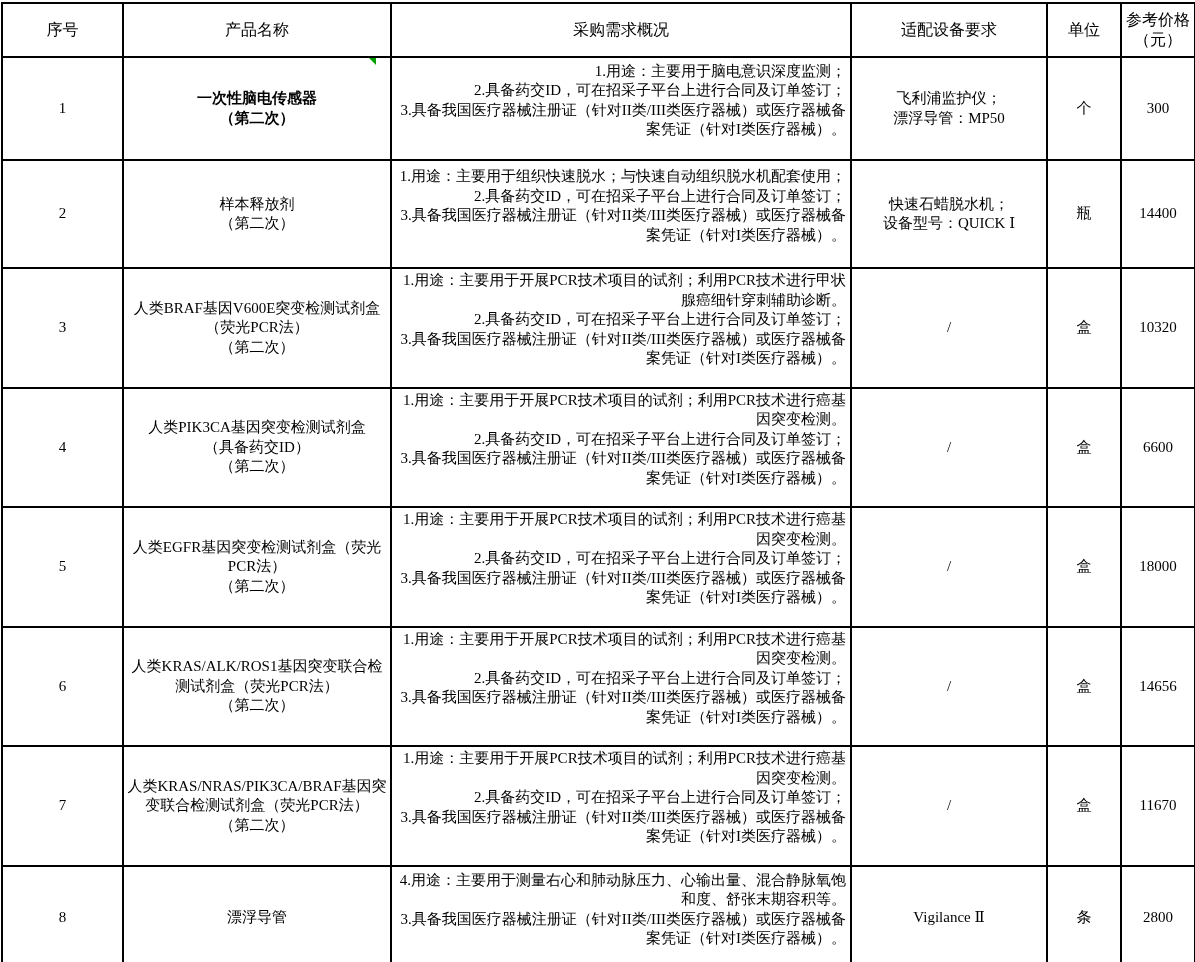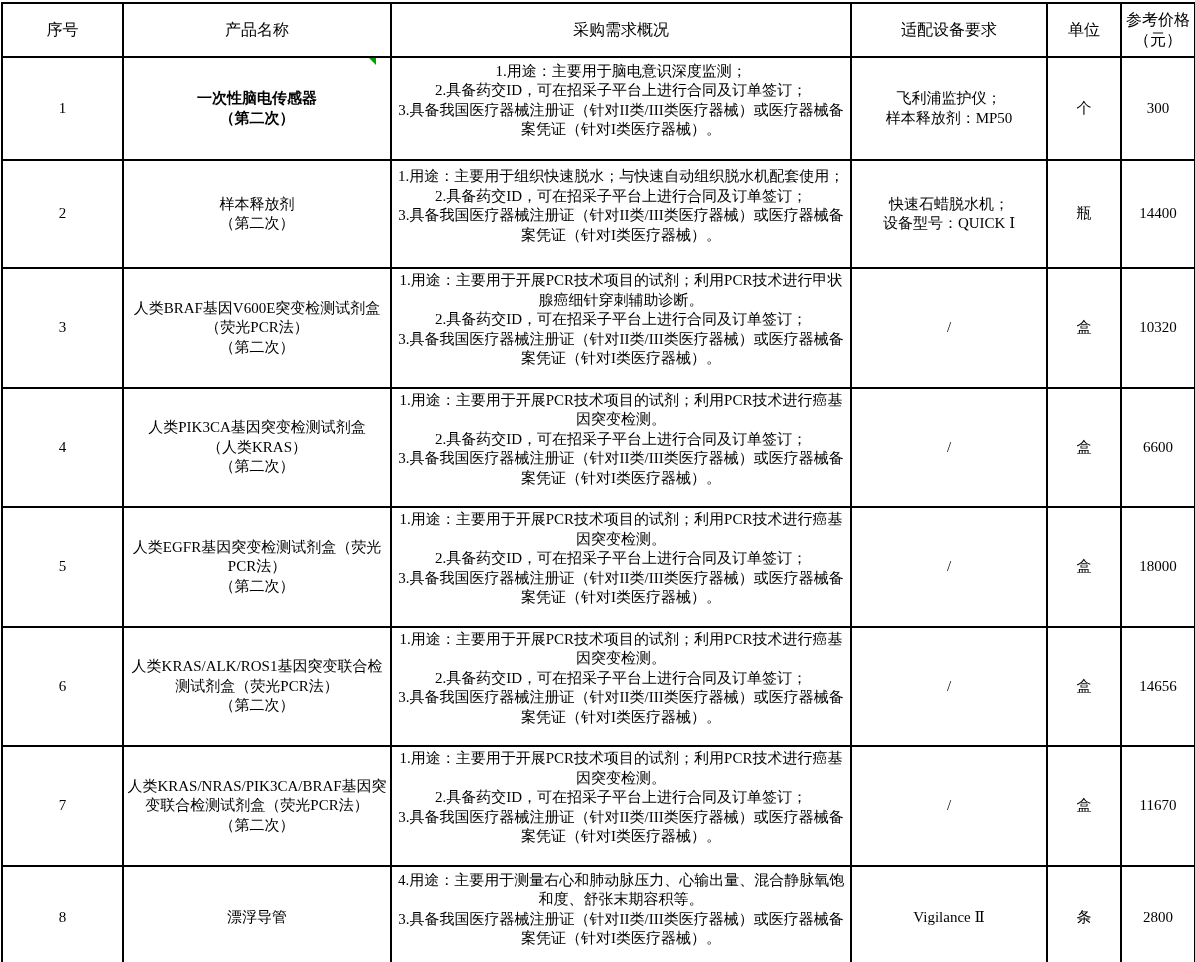--- a/index.html
+++ b/index.html
@@ -39,21 +39,21 @@
   }
   td.c {
     text-align: center;
     vertical-align: middle;
     font-size: 15px;
     line-height: 19.5px;
     white-space: pre-line;
     padding: 2px 3px;
   }
   td.req {
-    text-align: center;
+    text-align: right;
     vertical-align: middle;
     font-size: 15px;
     line-height: 19.5px;
     white-space: pre-line;
     padding: 2px 4px 18px 4px;
   }
   td.name-cell { position: relative; font-weight: bold; }
   .flag {
     position: absolute;
     top: 0;
@@ -90,21 +90,21 @@
   </thead>
   <tbody>
     <tr style="height:103px">
       <td class="c">1</td>
       <td class="c name-cell"><span class="flag"></span><span>一次性脑电传感器
 （第二次）</span></td>
       <td class="req">1.用途：主要用于脑电意识深度监测；
 2.具备药交ID，可在招采子平台上进行合同及订单签订；
 3.具备我国医疗器械注册证（针对II类/III类医疗器械）或医疗器械备案凭证（针对I类医疗器械）。</td>
       <td class="c">飞利浦监护仪；
-样本释放剂：MP50</td>
+漂浮导管：MP50</td>
       <td class="c">个</td>
       <td class="c">300</td>
     </tr>
     <tr style="height:108px">
       <td class="c">2</td>
       <td class="c">样本释放剂
 （第二次）</td>
       <td class="req">1.用途：主要用于组织快速脱水；与快速自动组织脱水机配套使用；
 2.具备药交ID，可在招采子平台上进行合同及订单签订；
 3.具备我国医疗器械注册证（针对II类/III类医疗器械）或医疗器械备案凭证（针对I类医疗器械）。</td>
@@ -121,21 +121,21 @@
       <td class="req">1.用途：主要用于开展PCR技术项目的试剂；利用PCR技术进行甲状腺癌细针穿刺辅助诊断。
 2.具备药交ID，可在招采子平台上进行合同及订单签订；
 3.具备我国医疗器械注册证（针对II类/III类医疗器械）或医疗器械备案凭证（针对I类医疗器械）。</td>
       <td class="c">/</td>
       <td class="c">盒</td>
       <td class="c">10320</td>
     </tr>
     <tr style="height:118px">
       <td class="c">4</td>
       <td class="c">人类PIK3CA基因突变检测试剂盒
-（人类KRAS）
+（具备药交ID）
 （第二次）</td>
       <td class="req">1.用途：主要用于开展PCR技术项目的试剂；利用PCR技术进行癌基因突变检测。
 2.具备药交ID，可在招采子平台上进行合同及订单签订；
 3.具备我国医疗器械注册证（针对II类/III类医疗器械）或医疗器械备案凭证（针对I类医疗器械）。</td>
       <td class="c">/</td>
       <td class="c">盒</td>
       <td class="c">6600</td>
     </tr>
     <tr style="height:119px">
       <td class="c">5</td>

